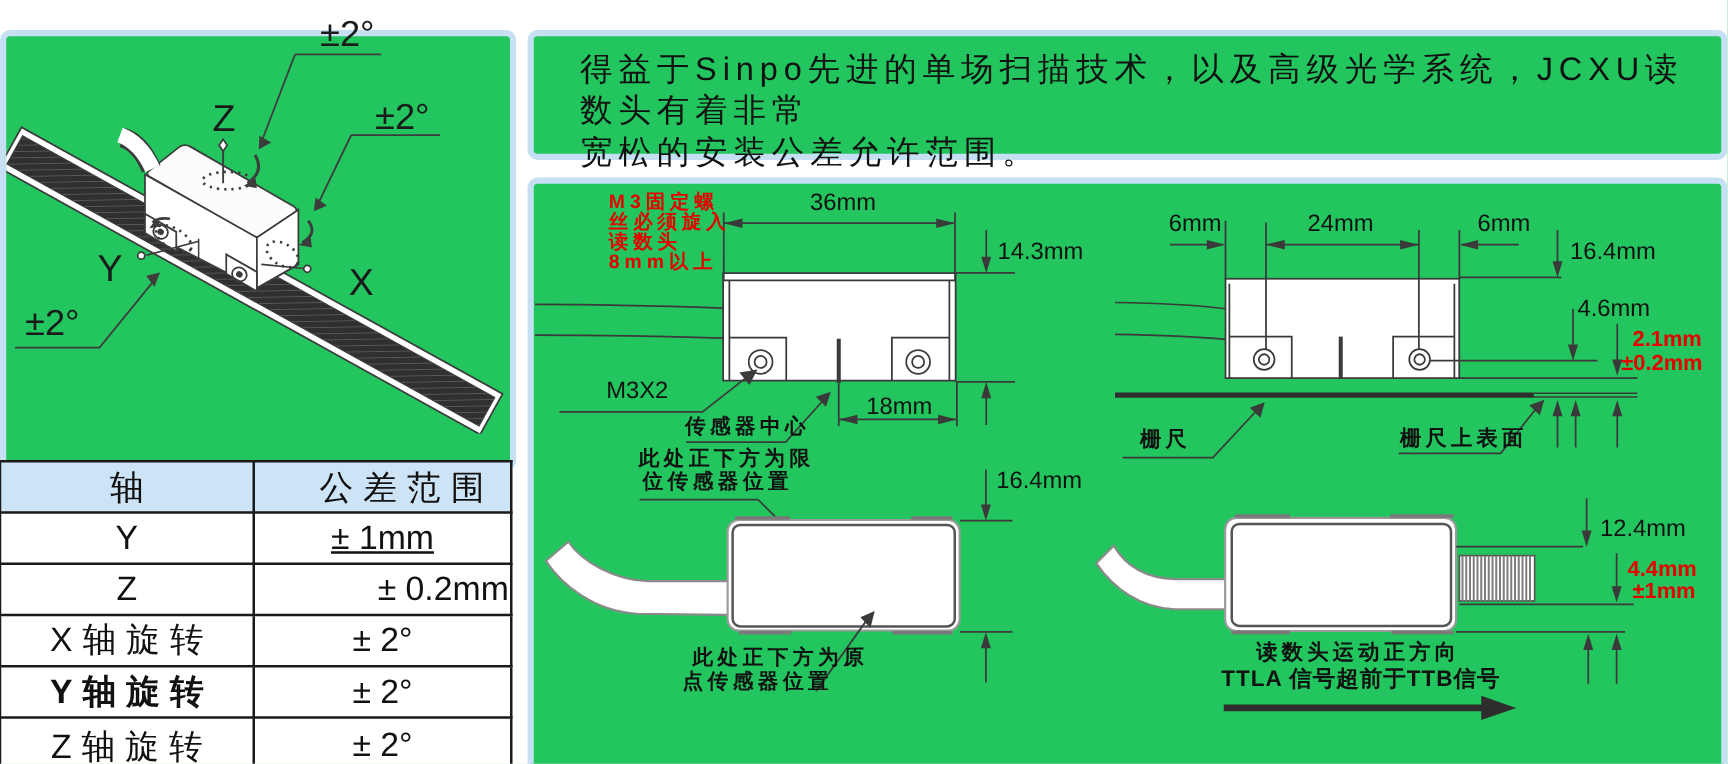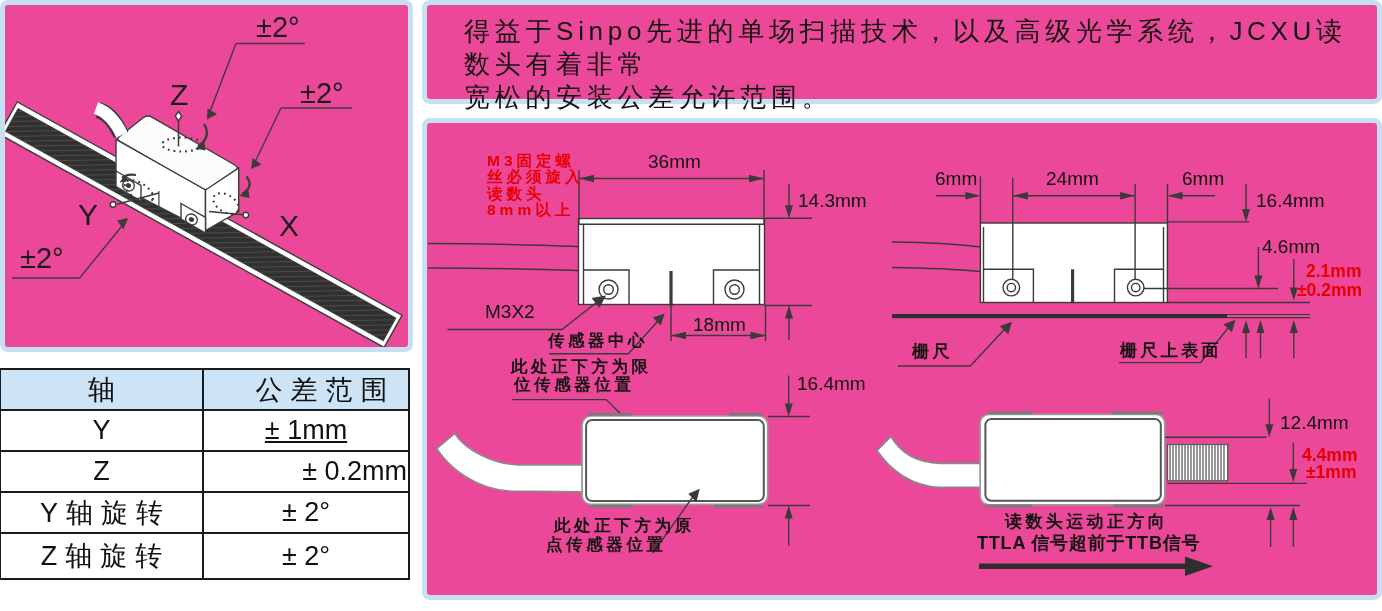--- a/index.html
+++ b/index.html
@@ -1,18 +1,18 @@
 <!DOCTYPE html>
 <html><head>
 <meta charset="utf-8">
 <style>
   html,body{margin:0;padding:0;background:#ffffff;}
   body{width:1382px;height:611px;position:relative;overflow:hidden;
        font-family:"Liberation Sans",sans-serif;color:#1a1a1a;}
-  .bluebox{position:absolute;background:#ec4899;border:5px solid #c7dff2;border-radius:8px;box-sizing:border-box;}
+  .bluebox{position:absolute;background:#22c55e;border:5px solid #c7dff2;border-radius:8px;box-sizing:border-box;margin-top:24px;}
   svg text{font-family:"Liberation Sans",sans-serif;}
 </style>
 </head>
 <body>
 
 <div class="bluebox" style="left:0;top:0;width:413px;height:352px;"></div>
 
 <svg style="position:absolute;left:5px;top:5px" width="403" height="342" viewBox="5 5 403 342">
   <defs>
     <pattern id="hatch" width="5" height="5" patternUnits="userSpaceOnUse" patternTransform="rotate(60)">
@@ -108,23 +108,27 @@
   <tr style="height:40.5px;">
         <td style="border:2.5px solid #1a1a1a;letter-spacing:0;">Y</td>
         <td style="border:2.5px solid #1a1a1a;letter-spacing:0;text-decoration:underline;">± 1mm</td>
       </tr>
 
   <tr style="height:41.5px;">
         <td style="border:2.5px solid #1a1a1a;letter-spacing:0;">Z</td>
         <td style="border:2.5px solid #1a1a1a;letter-spacing:0;text-align:right;">± 0.2mm</td>
       </tr>
 
+  <tr style="height:40.5px;">
+        <td style="border:2.5px solid #1a1a1a;text-indent:8px;">X轴旋转</td>
+        <td style="border:2.5px solid #1a1a1a;letter-spacing:0;">± 2°</td>
+      </tr>
 
   <tr style="height:41px;">
-        <td style="border:2.5px solid #1a1a1a;text-indent:8px;">Y轴旋转</td>
+        <td style="border:2.5px solid #1a1a1a;text-indent:8px;font-weight:bold;">Y轴旋转</td>
         <td style="border:2.5px solid #1a1a1a;letter-spacing:0;">± 2°</td>
       </tr>
 
   <tr style="height:46px;">
         <td style="border:2.5px solid #1a1a1a;text-indent:8px;">Z轴旋转</td>
         <td style="border:2.5px solid #1a1a1a;letter-spacing:0;">± 2°</td>
       </tr>
 </tbody>
   </table>
 

